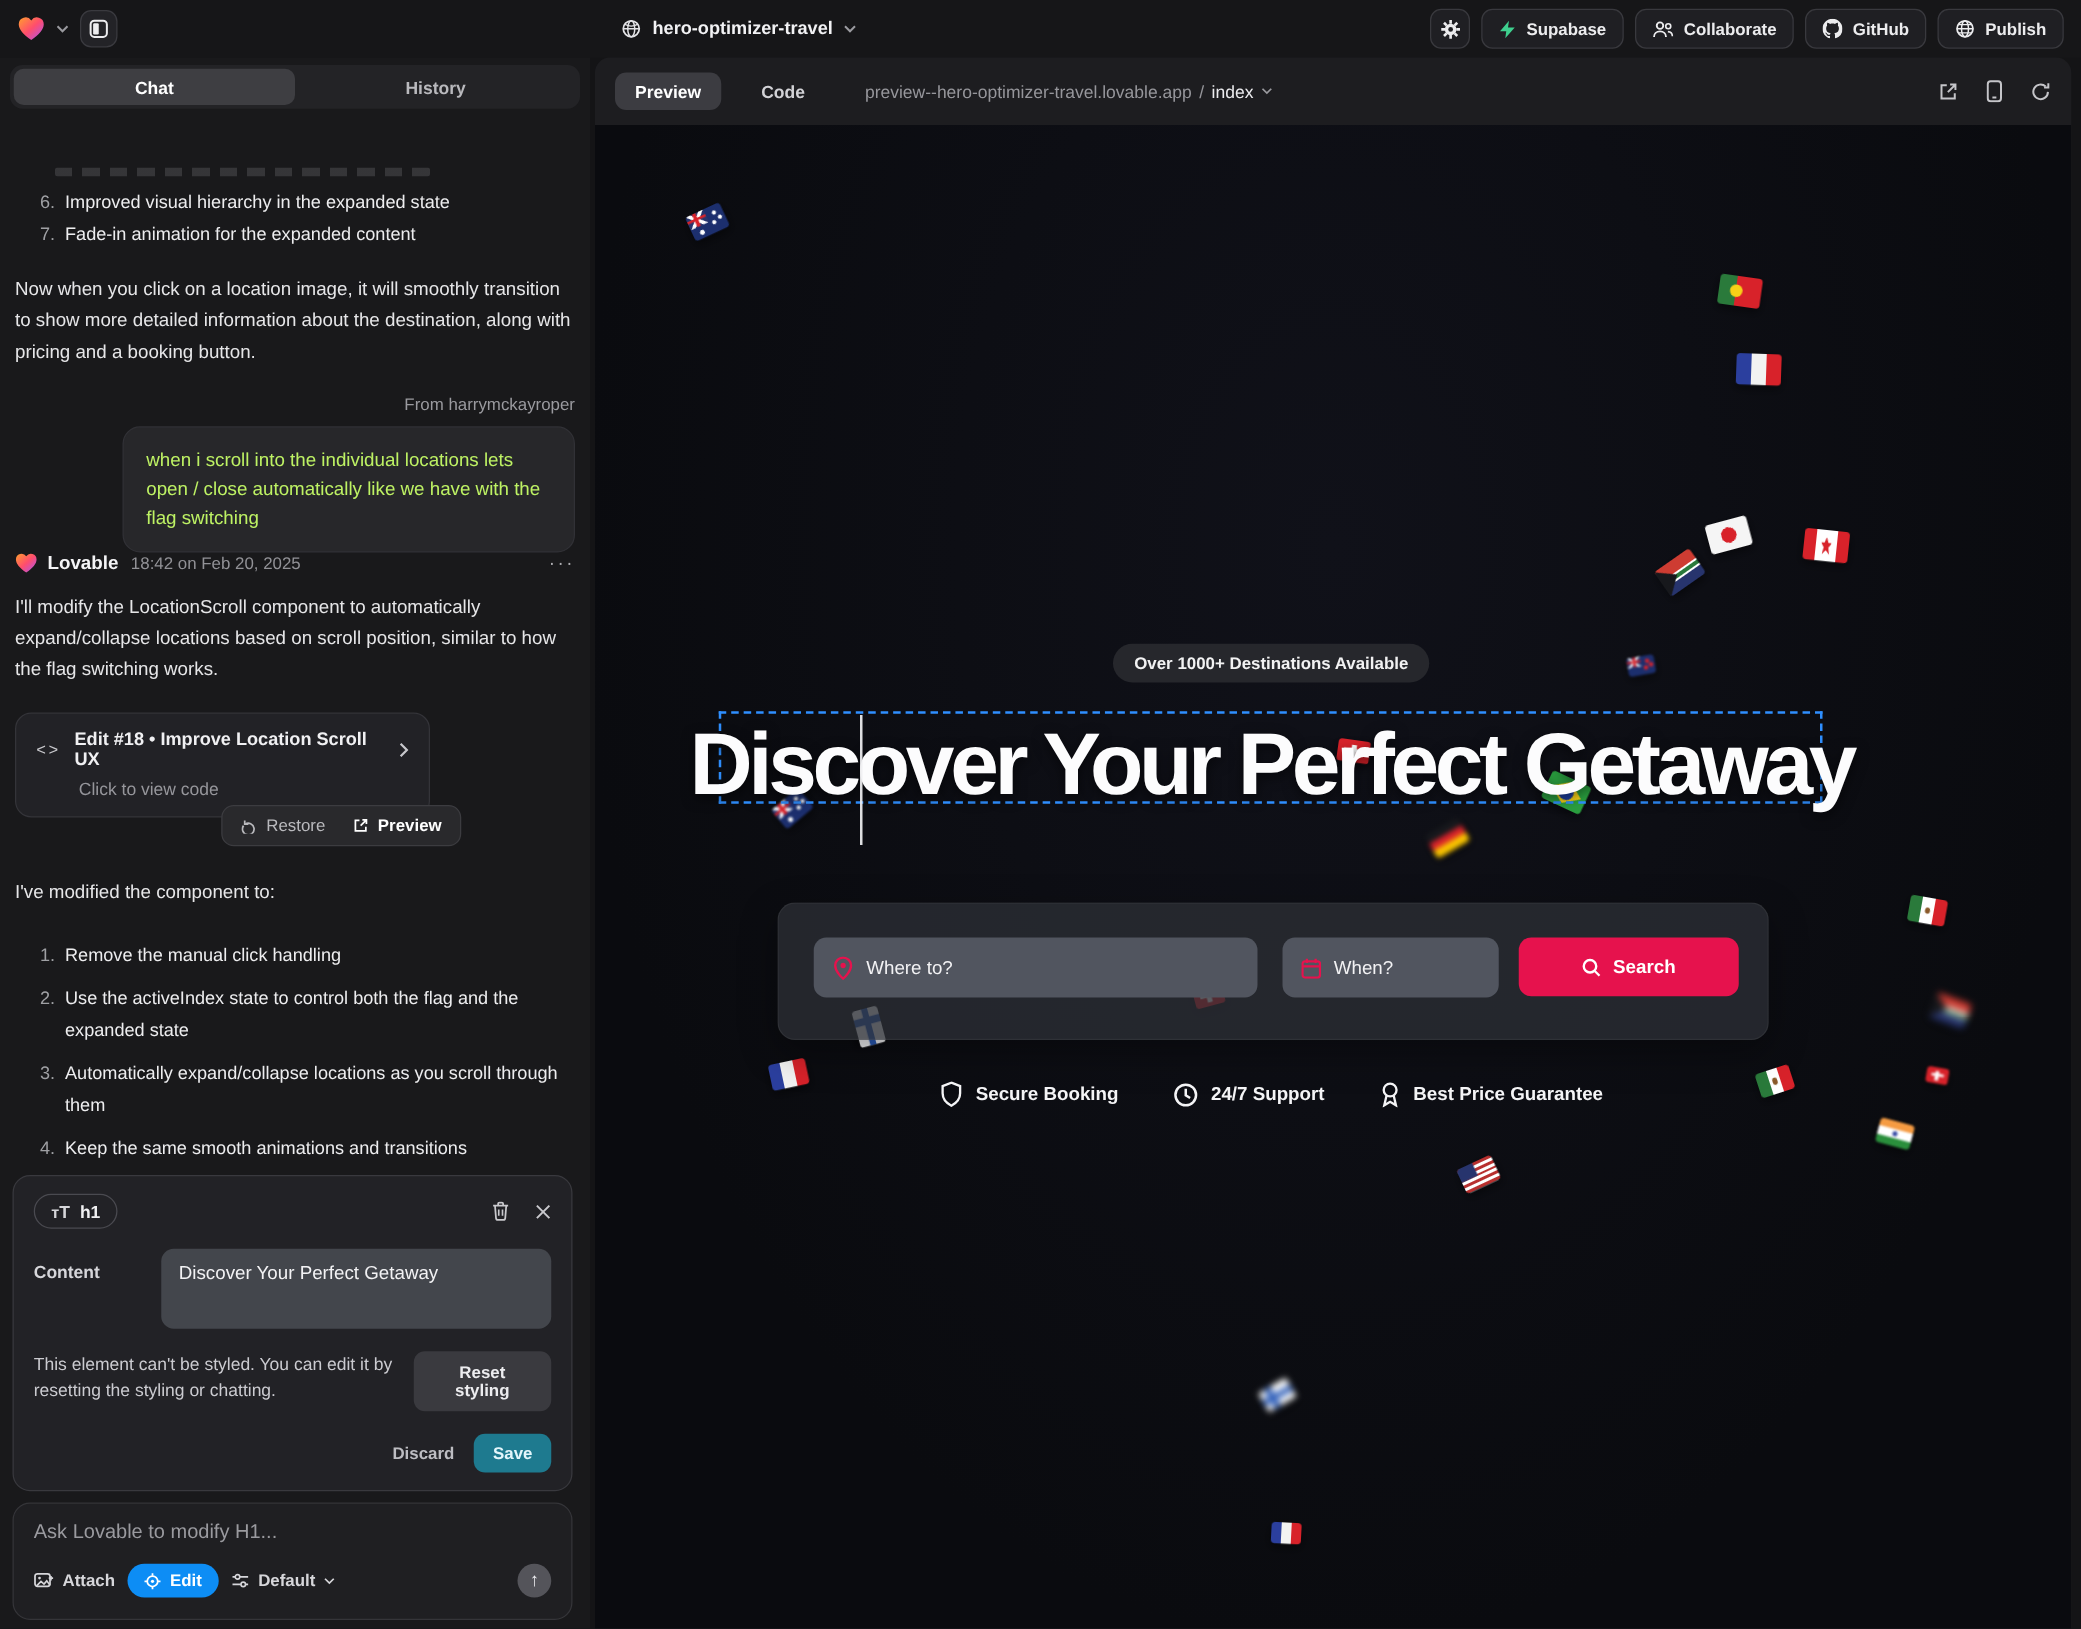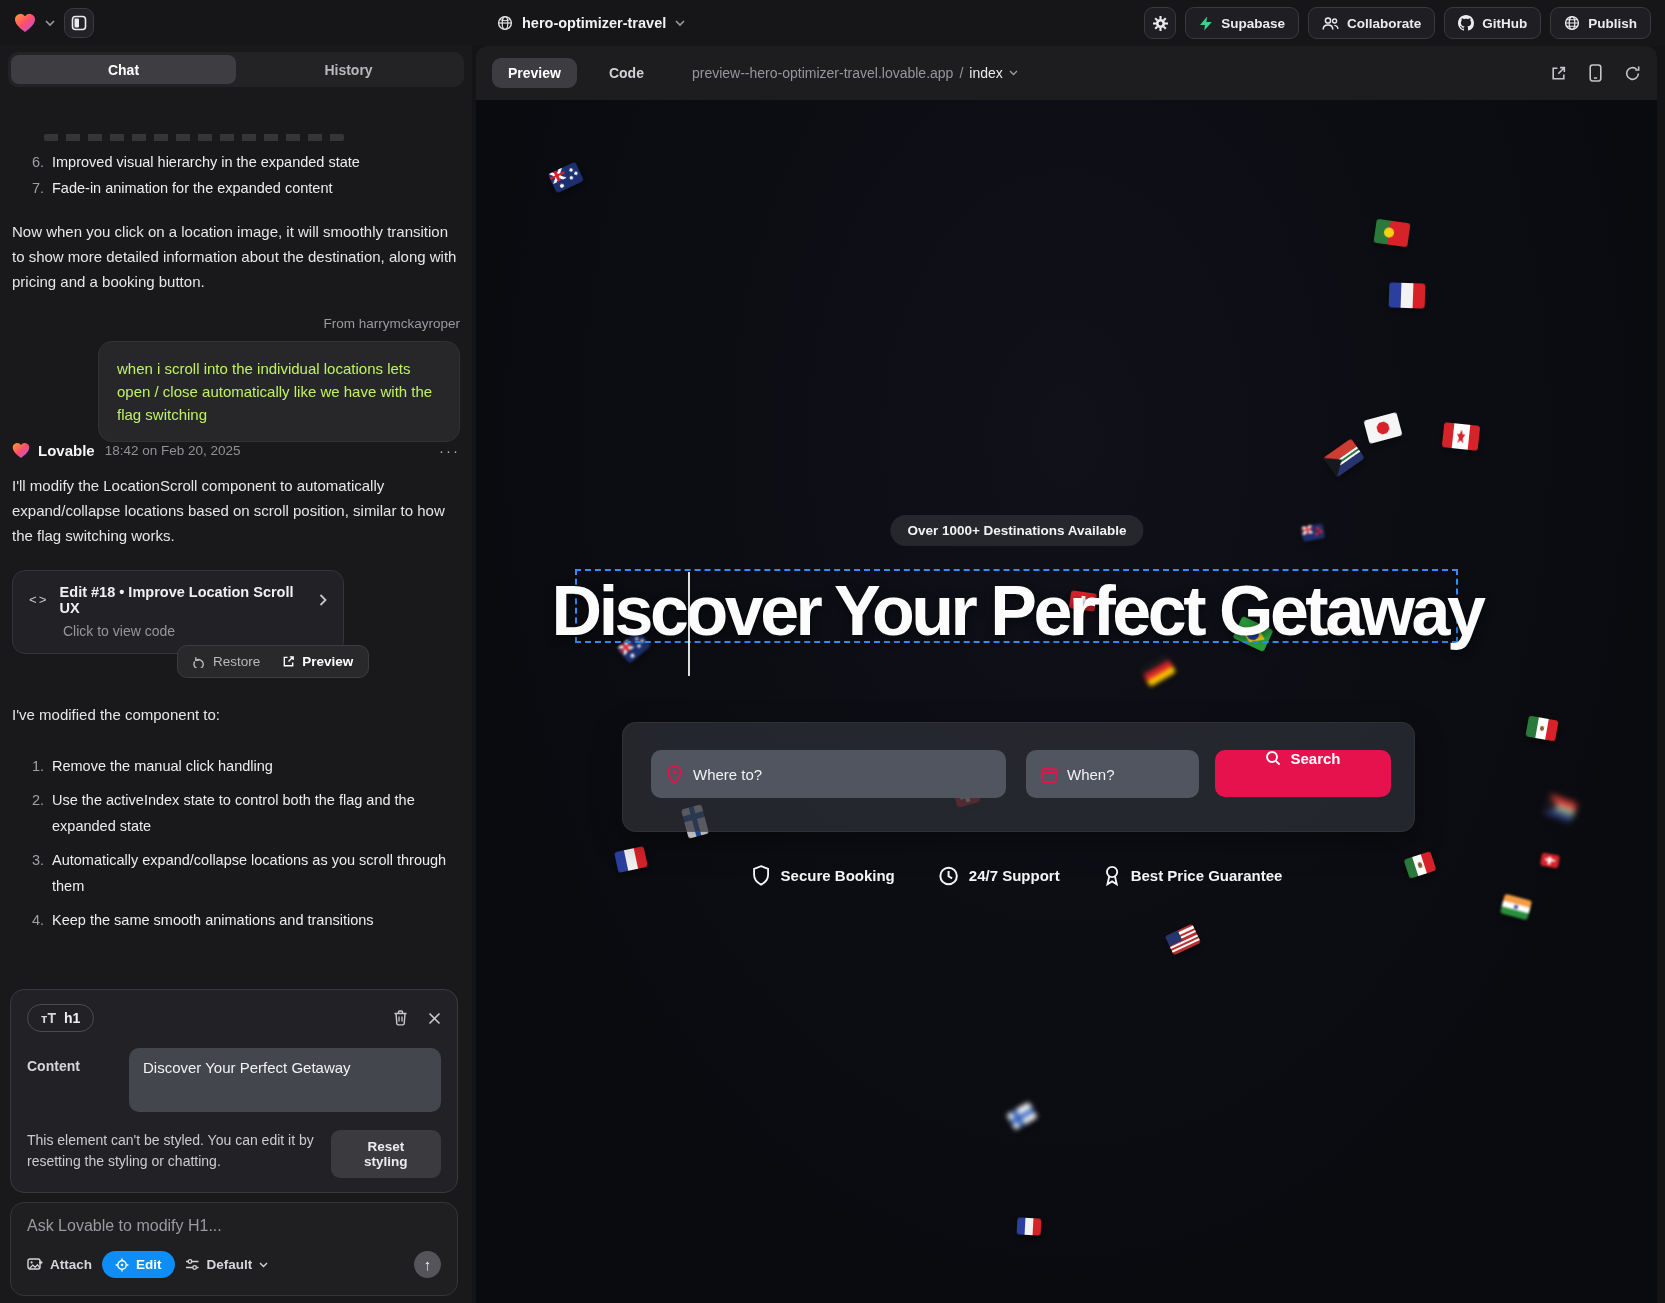--- a/index.html
+++ b/index.html
@@ -90,21 +90,21 @@
 
   .site-badge { position:absolute; left:541px; top:415px; transform:translateX(-50%); background:#26272c; border-radius:999px; padding:8px 17px; font-size:13.5px; font-weight:700; color:#f2f2f3; white-space:nowrap; }
   .selection-box { position:absolute; left:99px; top:469px; width:883px; height:74px; border:2px dashed #2f8fff; }
   .site-h1 { position:absolute; left:541px; top:471px; transform:translateX(-50%); font-size:70px; font-weight:700; letter-spacing:-3.5px; color:#fcfcfd; white-space:nowrap; text-shadow:0 3px 10px rgba(0,0,0,.55); }
   .caret { position:absolute; left:212px; top:472px; width:2px; height:104px; background:#f0f0f2; opacity:.92; }
   .site-sub { position:absolute; left:541px; top:570px; transform:translateX(-50%); font-size:19px; color:#e9e9ec; white-space:nowrap; }
   .search-wrap { position:absolute; left:146px; top:622px; width:793px; height:110px; background:rgba(44,46,53,.78); border:1px solid rgba(255,255,255,.05); border-radius:14px; box-shadow:0 10px 30px rgba(0,0,0,.35); }
   .field { position:absolute; top:27px; height:48px; background:#51555f; border-radius:10px; display:flex; align-items:center; gap:10px; padding:0 15px; font-size:15px; color:#f2f2f4; cursor:text; }
   .field-where { left:28px; width:355px; }
   .field-when { left:403px; width:173px; }
-  .search-btn { position:absolute; left:592px; top:27px; width:176px; height:47px; background:#e6124d; border:none; border-radius:10px; display:flex; align-items:flex-start; justify-content:center; gap:9px; font-size:15px; font-weight:700; color:#ffffff; cursor:pointer; }
+  .search-btn { position:absolute; left:592px; top:27px; width:176px; height:47px; background:#e6124d; border:none; border-radius:10px; display:flex; align-items:center; justify-content:center; gap:9px; font-size:15px; font-weight:700; color:#ffffff; cursor:pointer; }
   .features { position:absolute; left:541px; top:765px; transform:translateX(-50%); display:flex; gap:44px; }
   .feature { display:flex; align-items:center; gap:10px; font-size:15px; font-weight:700; color:#f4f4f6; white-space:nowrap; }
 
   
   .flag { position:absolute; border-radius:3px; box-shadow:0 3px 8px rgba(0,0,0,.45); overflow:hidden; }
   .flag::before,.flag::after { content:""; position:absolute; }
   .flag.fr { background:linear-gradient(90deg,#2b3f9e 33%,#f2f2f2 33% 66%,#d8222a 66%); }
   .flag.de { background:linear-gradient(#17181c 33%,#d8222a 33% 66%,#f8c300 66%); }
   .flag.jp { background:radial-gradient(circle at 50% 50%,#d8222a 29%,#f5f5f5 30%); }
   .flag.ch { background:linear-gradient(#fff,#fff) center/58% 17% no-repeat,linear-gradient(#fff,#fff) center/17% 58% no-repeat,#d8222a; }
@@ -338,20 +338,24 @@
       </button>
     </div>
     <div class="sp-content">
       <div class="sp-label">Content</div>
       <textarea class="sp-textarea" style="">Discover Your Perfect Getaway</textarea>
     </div>
     <div class="sp-note-row">
       <div class="sp-note">This element can't be styled. You can edit it by resetting the styling or chatting.</div>
       <button class="reset-btn">Reset styling</button>
     </div>
+    <div class="sp-foot">
+      <button class="discard-btn">Discard</button>
+      <button class="save-btn">Save</button>
+    </div>
   </section>
 
   <section class="composer">
     <input class="composer-input" placeholder="Ask Lovable to modify H1..." style="">
     <div class="composer-row">
       <button class="c-btn">
         <svg width="16" height="14" viewBox="0 0 16 14">
           <rect x="1" y="1" width="12" height="10" rx="2" fill="none" stroke="currentColor" stroke-width="1.4"></rect>
           <circle cx="4.6" cy="4.4" r="1.1" fill="currentColor"></circle>
           <path d="M2.5 10.5l3.3-3.4 2.4 2.2 2.2-2.6 2.6 3.5" fill="none" stroke="currentColor" stroke-width="1.3"></path>

